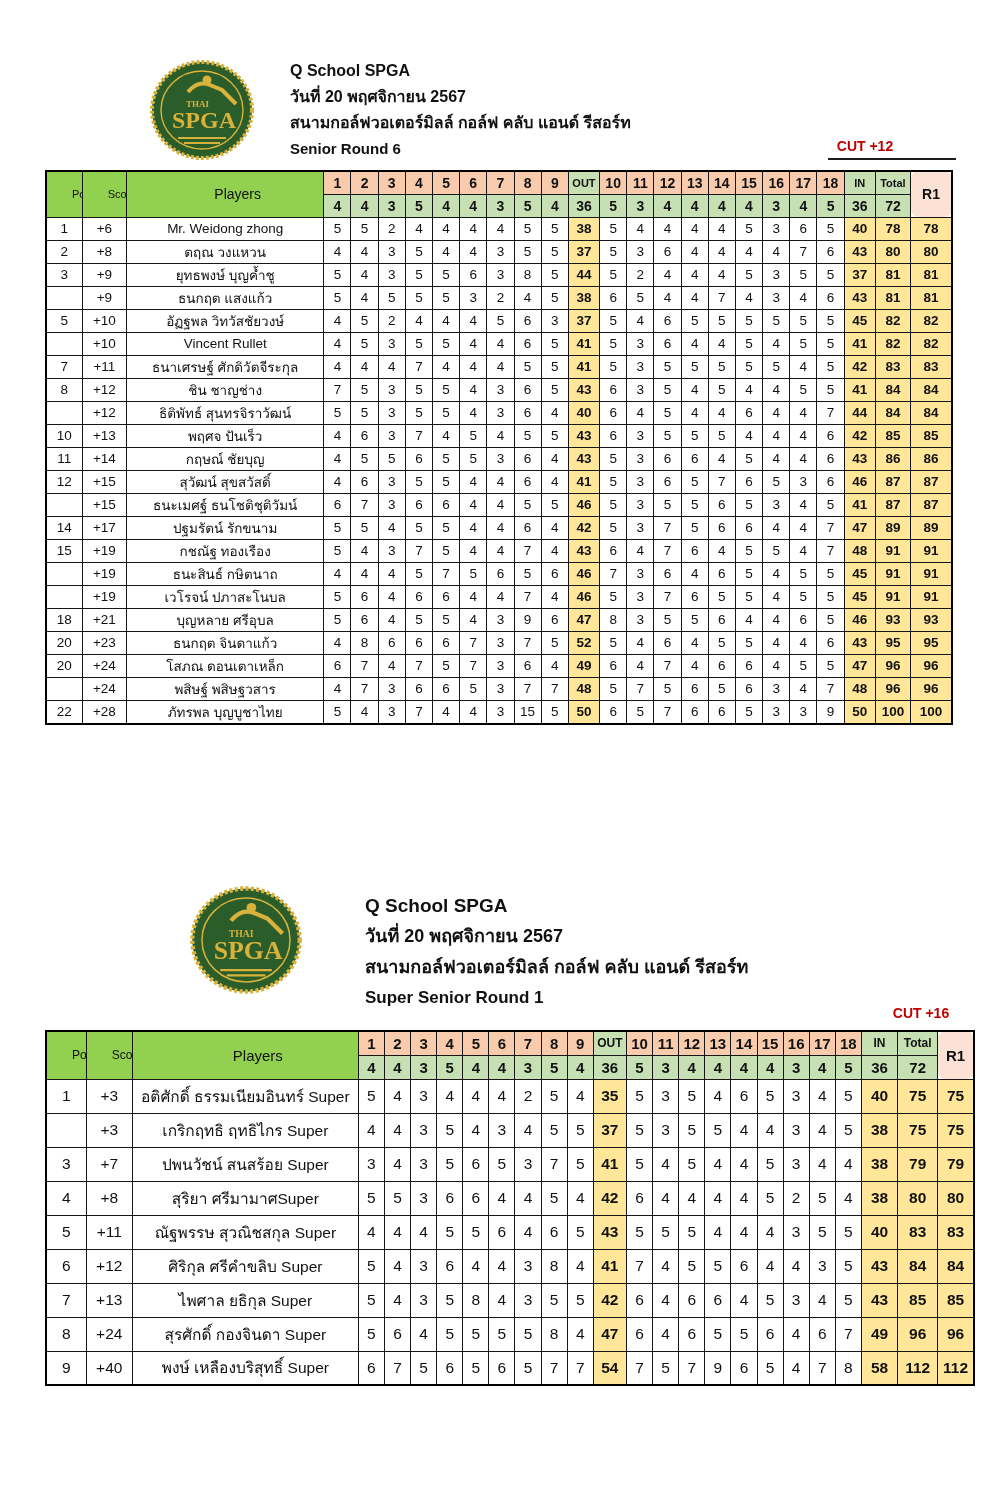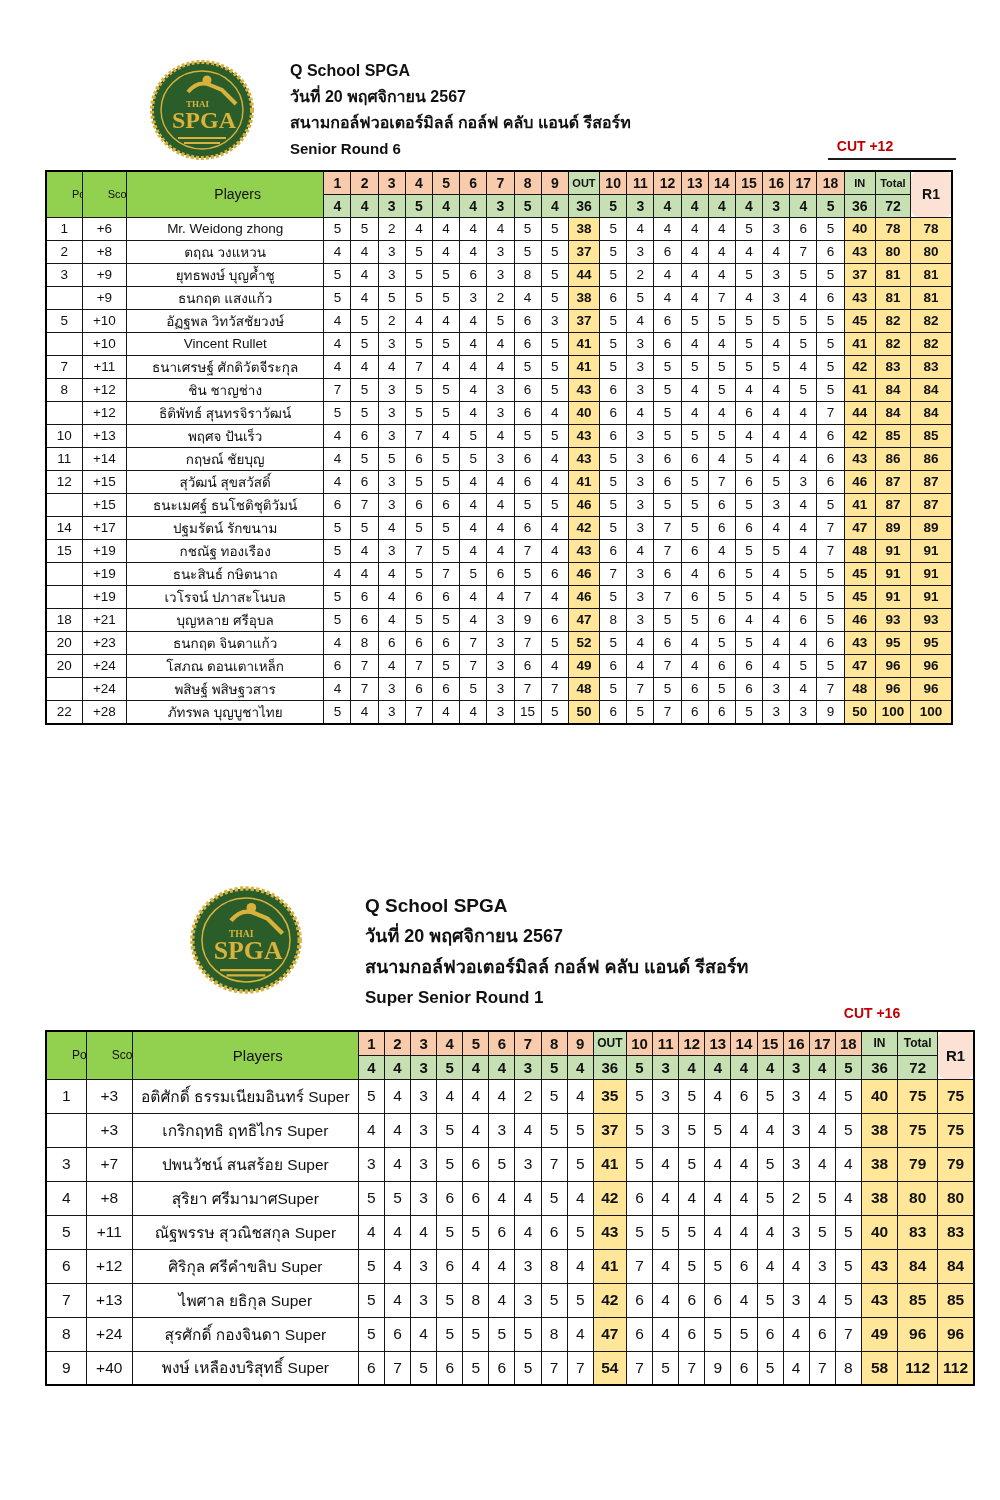--- a/index.html
+++ b/index.html
@@ -770,21 +770,21 @@
     <text x="24" y="70" font-size="24" font-weight="bold" fill="#d9b23c" font-family="Liberation Serif,serif">SPGA</text>
     <path d="M30 80 h48 M36 85 h36" stroke="#d9b23c" stroke-width="2" fill="none"></path>
   </svg>
 </div>
 <div class="abs rh-text" style="left:365px;top:890px;">
   <div class="rh-title" style="font-size:19px;line-height:31px;">Q School  SPGA</div>
   <div class="rh-title" style="font-size:18px;line-height:31px;">วันที่   20  พฤศจิกายน  2567</div>
   <div class="rh-title" style="font-size:18px;line-height:31px;">สนามกอล์ฟวอเตอร์มิลล์ กอล์ฟ คลับ แอนด์ รีสอร์ท</div>
   <div class="rh-title" style="font-size:17px;line-height:30px;">Super Senior  Round 1</div>
 </div>
-<div class="abs cut-label" style="left:817px;top:1005px;width:110px;font-size:14px;">CUT +16</div>
+<div class="abs cut-label" style="left:866px;top:1005px;width:110px;font-size:14px;">CUT +16</div>
 
 <table class="score t2 abs" style="left:45px;top:1030px;">
     <colgroup>
       <col class="c-pos">
       <col class="c-score">
       <col class="c-players">
       <col class="c-hole">
       <col class="c-hole">
       <col class="c-hole">
       <col class="c-hole">

